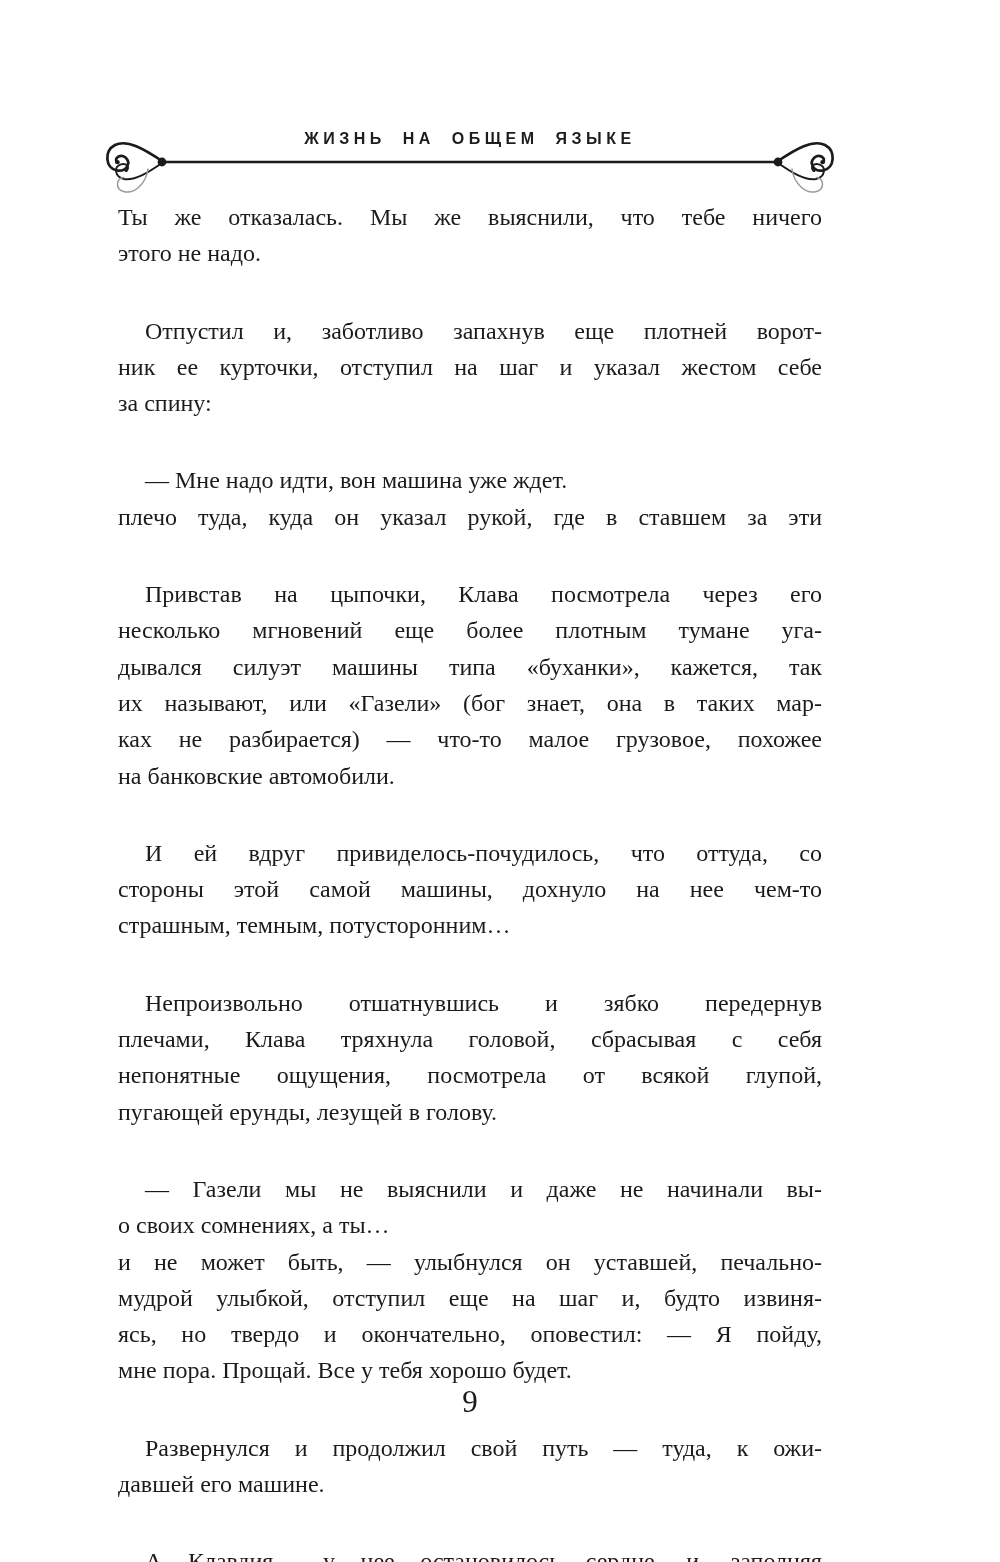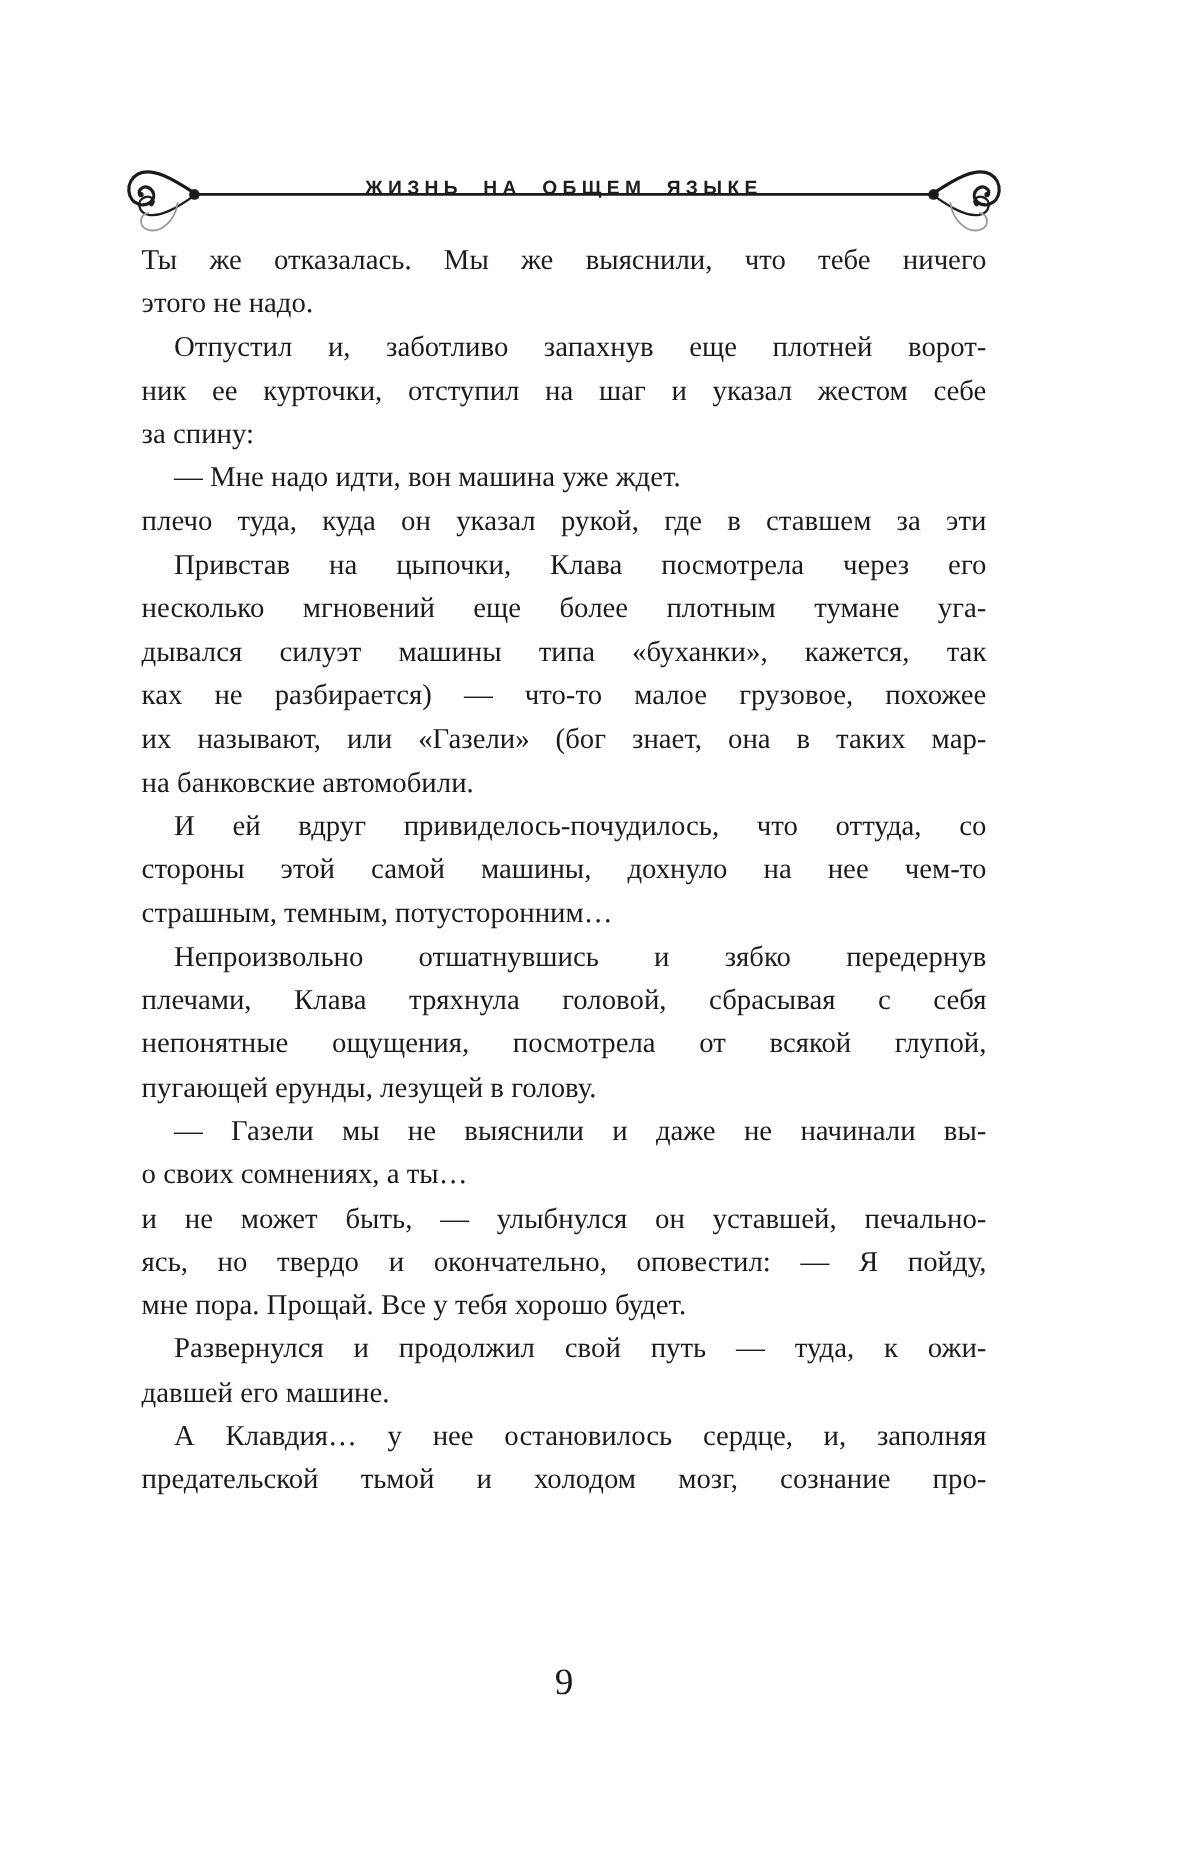--- a/index.html
+++ b/index.html
@@ -22,21 +22,20 @@
     left: 118px;
     width: 704px;
     text-align: center;
     font-family: "Liberation Sans", "DejaVu Sans", sans-serif;
     font-weight: 700;
     font-size: 16px;
     letter-spacing: 4.5px;
     word-spacing: 8px;
     color: #1d1d1d;
     white-space: nowrap;
-    margin-top: 19px;
   }
   .ornament {
     position: absolute;
     top: 136px;
     left: 104px;
     width: 732px;
     height: 62px;
   }
   .body-text {
     position: absolute;
@@ -45,21 +44,21 @@
     width: 704px;
     font-size: 24px;
     line-height: 36.3px;
   }
   .ln {
     height: 36.3px;
     overflow: visible;
   }
   .jst { text-align: justify; text-align-last: justify; }
   .end { text-align: right; text-align-last: left; }
-  .ind { text-indent: 27px; }
+  .ind { text-indent: 27px; margin-top: 41px; }
   .folio {
     position: absolute;
     top: 1384px;
     left: 118px;
     width: 704px;
     text-align: center;
     font-size: 31px;
     color: #1b1b1b;
   }
 </style>
@@ -96,33 +95,34 @@
       <div class="ln jst">Ты же отказалась. Мы же выяснили, что тебе ничего</div>
       <div class="ln end">этого не надо.</div>
       <div class="ln ind jst">Отпустил и, заботливо запахнув еще плотней ворот-</div>
       <div class="ln jst">ник ее курточки, отступил на шаг и указал жестом себе</div>
       <div class="ln end">за спину:</div>
       <div class="ln ind end">— Мне надо идти, вон машина уже ждет.</div>
       <div class="ln jst">плечо туда, куда он указал рукой, где в ставшем за эти</div>
       <div class="ln ind jst">Привстав на цыпочки, Клава посмотрела через его</div>
       <div class="ln jst">несколько мгновений еще более плотным тумане уга-</div>
       <div class="ln jst">дывался силуэт машины типа «буханки», кажется, так</div>
+      <div class="ln jst">их называют, или «Газели» (бог знает, она в таких мар-</div>
       <div class="ln jst">ках не разбирается) — что-то малое грузовое, похожее</div>
-      <div class="ln jst">их называют, или «Газели» (бог знает, она в таких мар-</div>
       <div class="ln end">на банковские автомобили.</div>
       <div class="ln ind jst">И ей вдруг привиделось-почудилось, что оттуда, со</div>
       <div class="ln jst">стороны этой самой машины, дохнуло на нее чем-то</div>
       <div class="ln end">страшным, темным, потусторонним…</div>
       <div class="ln ind jst">Непроизвольно отшатнувшись и зябко передернув</div>
       <div class="ln jst">плечами, Клава тряхнула головой, сбрасывая с себя</div>
       <div class="ln jst">непонятные ощущения, посмотрела от всякой глупой,</div>
       <div class="ln end">пугающей ерунды, лезущей в голову.</div>
       <div class="ln ind jst">— Газели мы не выяснили и даже не начинали вы-</div>
       <div class="ln end">о своих сомнениях, а ты…</div>
       <div class="ln jst">и не может быть, — улыбнулся он уставшей, печально-</div>
+      <div class="ln jst">мудрой улыбкой, отступил еще на шаг и, будто извиня-</div>
       <div class="ln jst">ясь, но твердо и окончательно, оповестил: — Я пойду,</div>
       <div class="ln end">мне пора. Прощай. Все у тебя хорошо будет.</div>
       <div class="ln ind jst">Развернулся и продолжил свой путь — туда, к ожи-</div>
       <div class="ln end">давшей его машине.</div>
       <div class="ln ind jst">А Клавдия… у нее остановилось сердце, и, заполняя</div>
       <div class="ln jst">предательской тьмой и холодом мозг, сознание про-</div>
     </div>
 
   <div class="folio">9</div>
 

